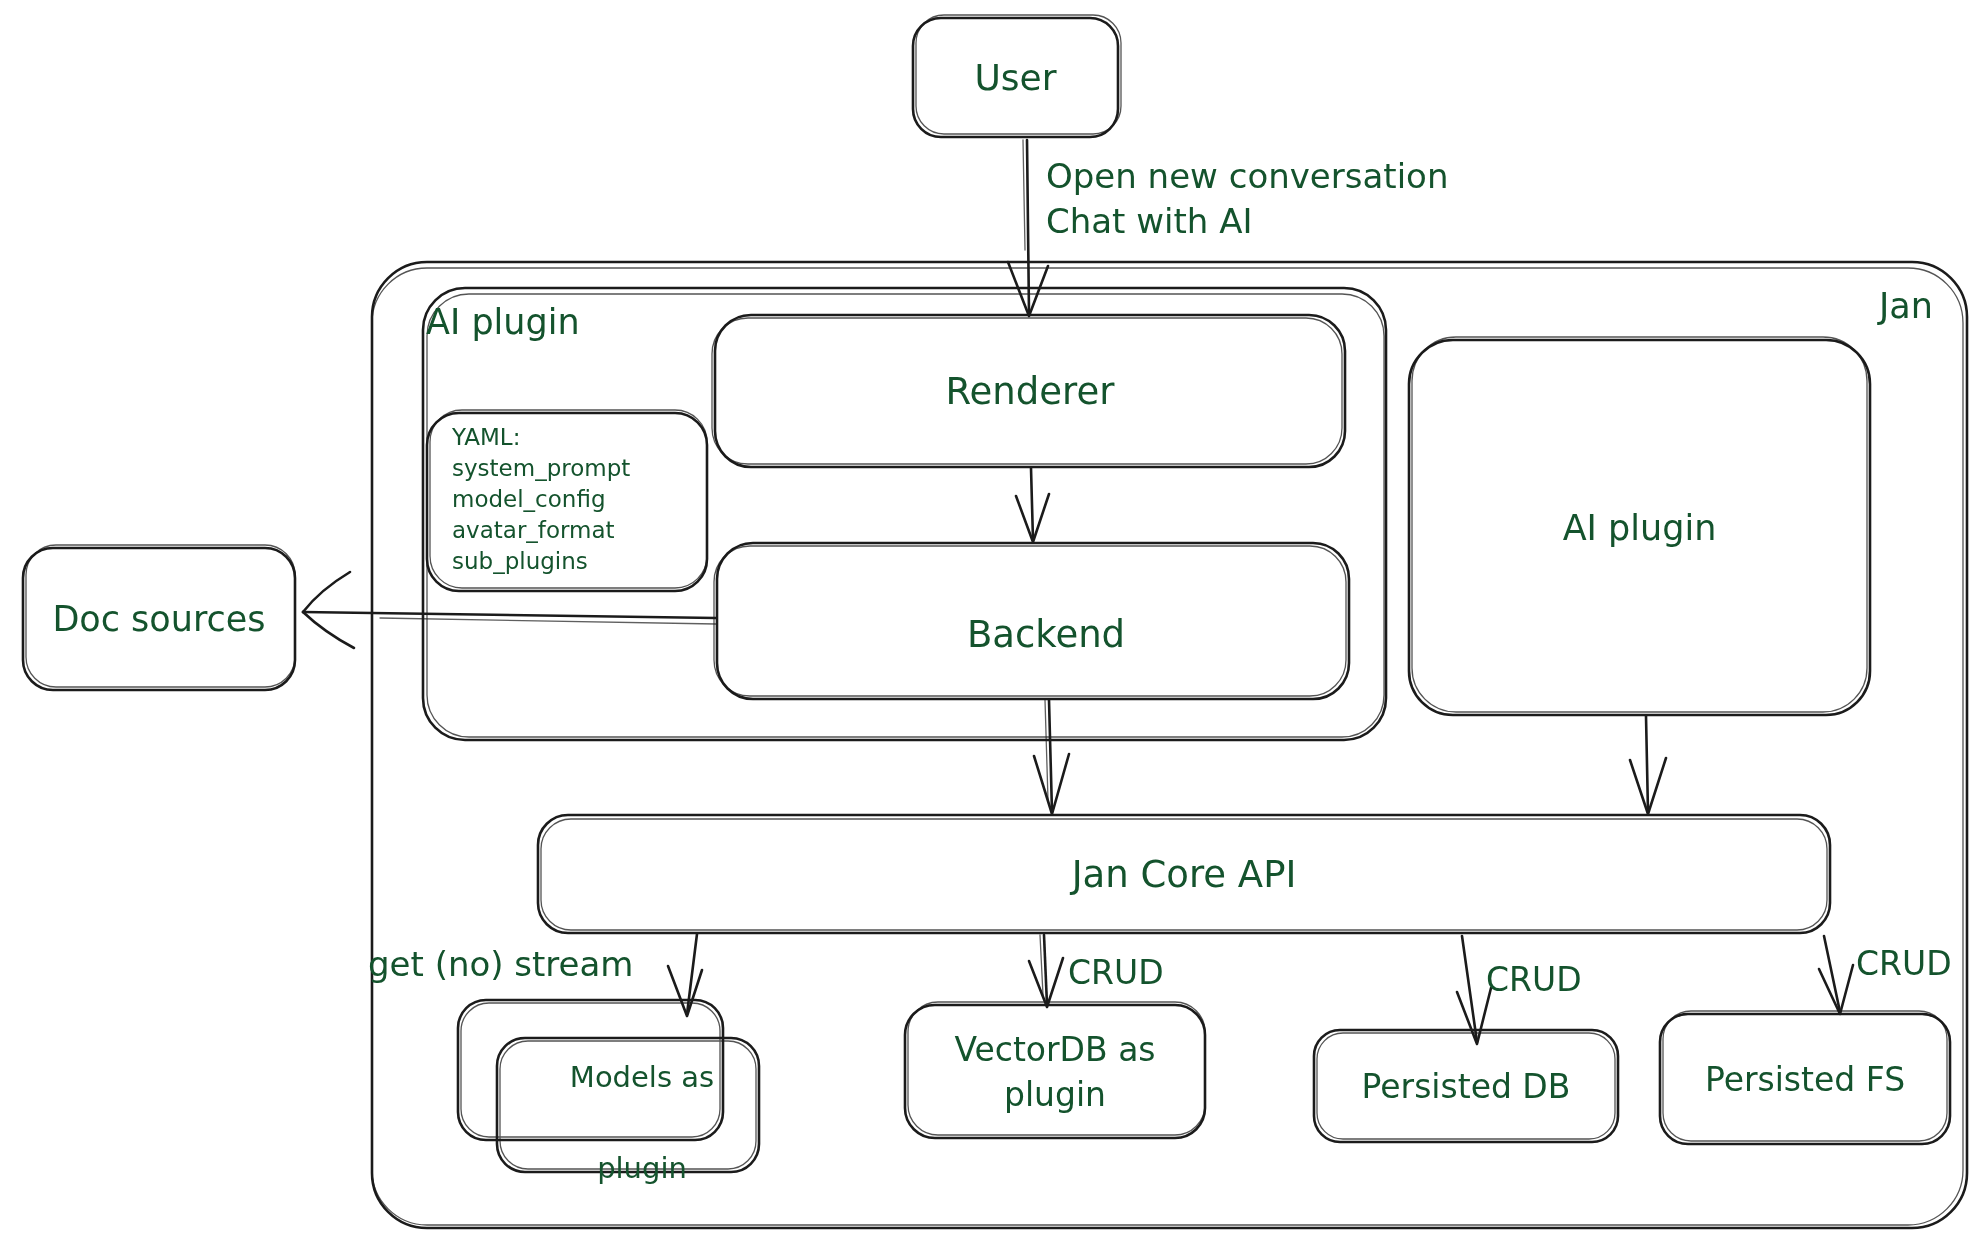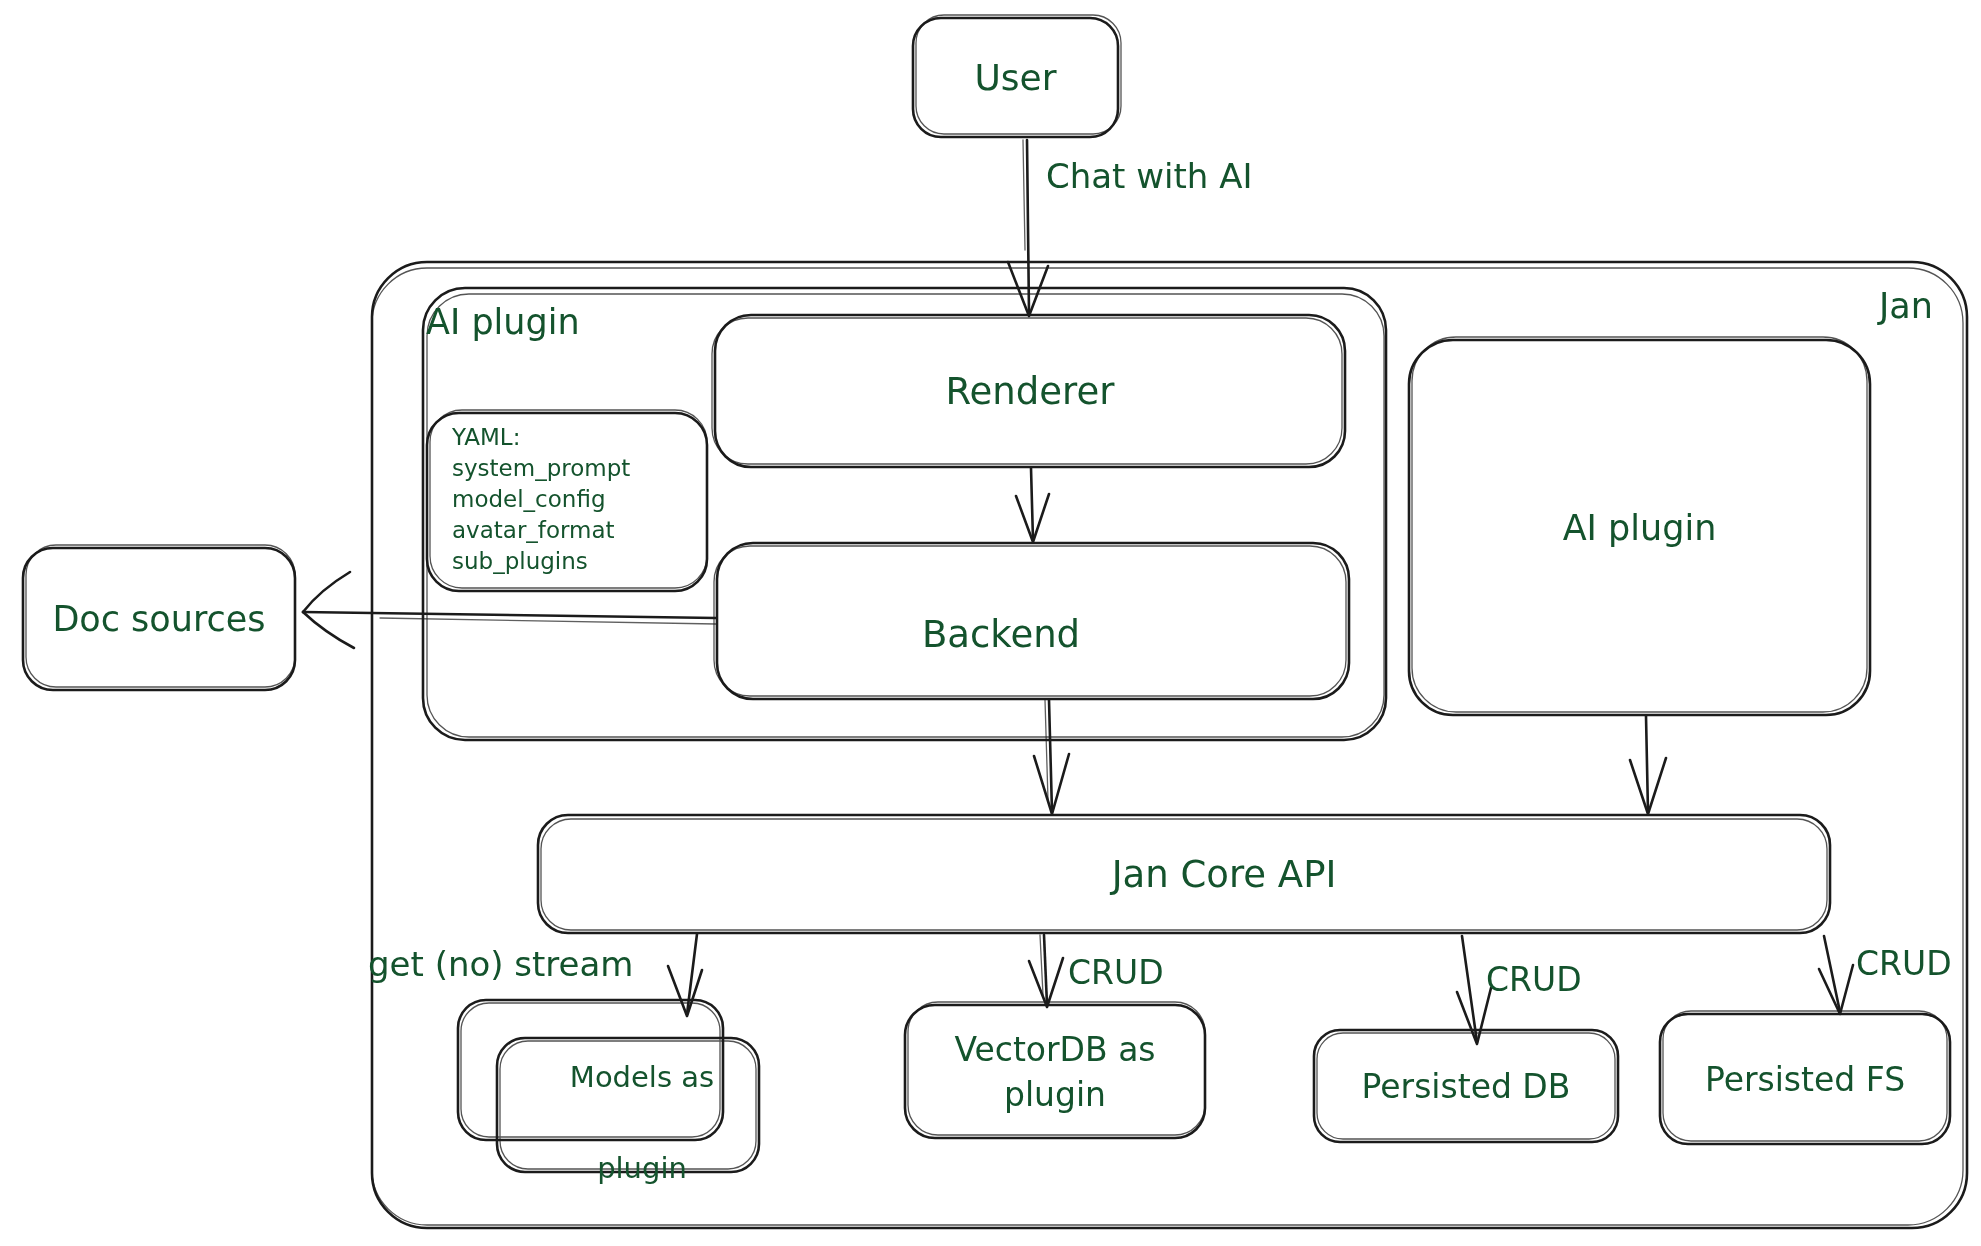--- a/index.html
+++ b/index.html
@@ -103,43 +103,44 @@
   <div class="lbl note" style="left:452px;top:422px;width:240px;font-size:23px;line-height:31px;">
     <div>YAML:</div>
     <div>system_prompt</div>
     <div>model_config</div>
     <div>avatar_format</div>
     <div>sub_plugins</div>
   </div>
 
   <div class="lbl ctr" style="left:715px;top:315px;width:630px;height:152px;font-size:37px;">Renderer</div>
 
-  <div class="lbl ctr" style="left:685px;top:543px;width:632px;height:183px;font-size:37px;">Backend</div>
+  <div class="lbl ctr" style="left:730px;top:543px;width:632px;height:183px;font-size:37px;">Backend</div>
 
   <div class="lbl ctr" style="left:23px;top:548px;width:272px;height:142px;font-size:35px;">Doc sources</div>
 
   <div class="lbl ctr" style="left:1409px;top:340px;width:461px;height:375px;font-size:35px;">AI plugin</div>
 
-  <div class="lbl ctr" style="left:538px;top:815px;width:1292px;height:118px;font-size:37px;padding-left:40px;">Jan Core API</div>
+  <div class="lbl ctr" style="left:538px;top:815px;width:1292px;height:118px;font-size:37px;">Jan Core API</div>
 
   <div class="lbl stack" style="left:497px;top:1062px;width:290px;height:120px;font-size:29px;line-height:48px;gap:43px;">
     <div>Models as</div>
     <div>plugin</div>
   </div>
 
   <div class="lbl stack" style="left:905px;top:1012px;width:300px;height:120px;font-size:33px;line-height:45px;">
     <div>VectorDB as</div>
     <div>plugin</div>
   </div>
 
   <div class="lbl ctr" style="left:1314px;top:1030px;width:304px;height:112px;font-size:33px;">Persisted DB</div>
 
   <div class="lbl ctr" style="left:1660px;top:1014px;width:290px;height:130px;font-size:33px;">Persisted FS</div>
 
   <div class="lbl" style="left:1046px;top:154px;font-size:34px;line-height:45px;">
+    <div>Open new conversation</div>
     <div>Chat with AI</div>
   </div>
 
   <div class="lbl" style="left:368px;top:944px;font-size:34px;">get (no) stream</div>
 
   <div class="lbl" style="left:1068px;top:953px;font-size:33px;">CRUD</div>
 
   <div class="lbl" style="left:1486px;top:960px;font-size:33px;">CRUD</div>
 
   <div class="lbl" style="left:1856px;top:944px;font-size:33px;">CRUD</div>

